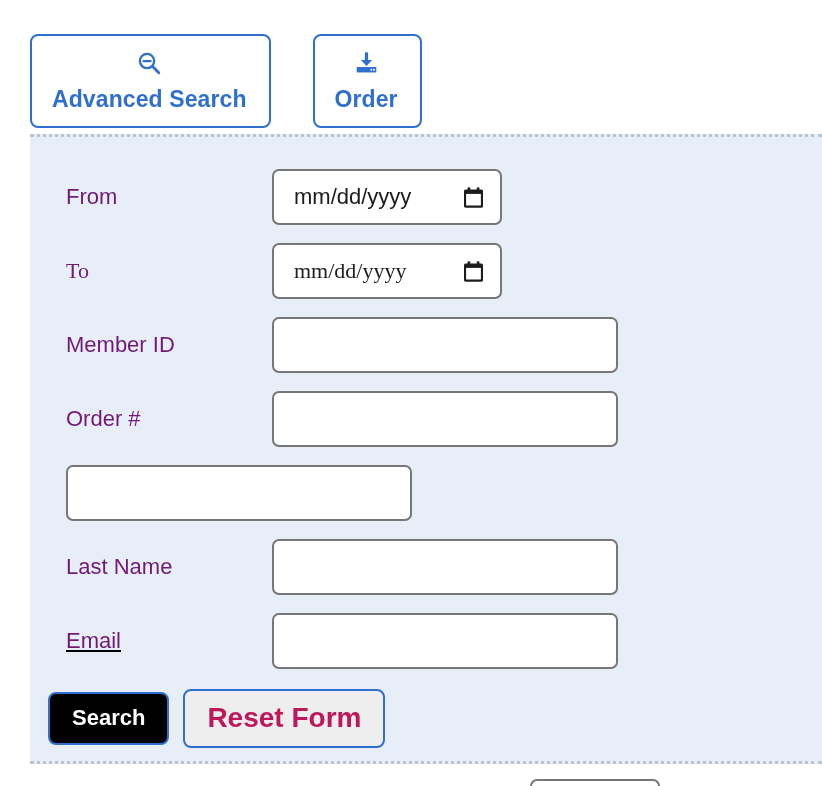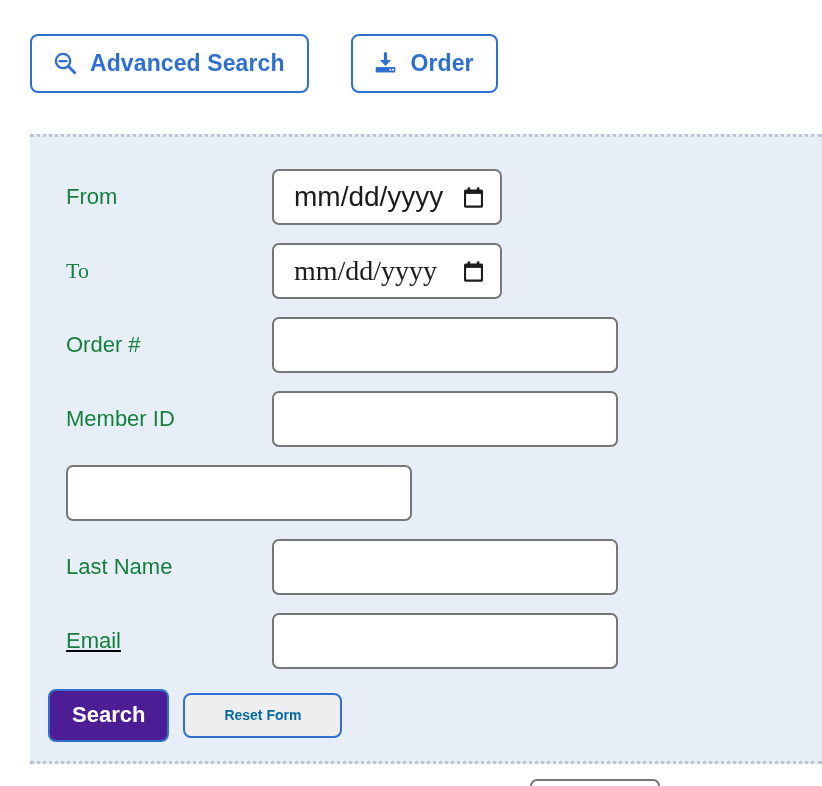--- a/index.html
+++ b/index.html
@@ -32,20 +32,21 @@
     border: 2px solid #2f6fd0;
     border-radius: 8px;
     color: #2f6fd0;
     font-size: 23px;
     font-weight: bold;
     padding: 14px 22px 15px 20px;
     box-sizing: border-box;
     cursor: pointer;
     line-height: 1;
     letter-spacing: .1px;
+    flex-direction: column;
   }
   .tool-btn .icon-wrap {
     display: inline-flex;
     align-items: center;
     justify-content: center;
     width: 26px;
     height: 26px;
     flex: none;
   }
   .tool-btn .label { white-space: nowrap; }
@@ -65,39 +66,39 @@
 
   .form-row {
     display: flex;
     align-items: center;
     padding-left: 36px;
   }
   .form-row .row-label {
     width: 206px;
     flex: none;
     font-size: 22px;
-    color: #15803d;
+    color: #701a75;
     line-height: 1;
   }
 
   .date-input {
     width: 230px;
     height: 56px;
     box-sizing: border-box;
     background: #ffffff;
     border: 2px solid #767676;
     border-radius: 7px;
     display: flex;
     align-items: center;
     justify-content: space-between;
     padding: 0 17px 0 20px;
     cursor: text;
   }
   .date-input .ph {
-    font-size: 28px;
+    font-size: 22px;
     color: #1c1c1c;
     line-height: 1;
     text-align: right;
   }
   .cal-icon { width: 19px; height: 21px; flex: none; }
 
   .text-input {
     width: 346px;
     height: 56px;
     box-sizing: border-box;
@@ -109,38 +110,38 @@
 
   
   .actions {
     display: flex;
     align-items: center;
     gap: 14px;
     padding-left: 18px;
     margin-top: 20px;
   }
   .btn-primary {
-    background: #4c1d95;
+    background: #000000;
     border: 2px solid #3070cf;
     border-radius: 8px;
     color: #ffffff;
     font-size: 22px;
     font-weight: bold;
     padding: 13px 22px 14px;
     line-height: 1;
     cursor: pointer;
   }
   .btn-secondary {
     background: #eeeeee;
     border: 2px solid #2f6fd0;
     border-radius: 8px;
-    color: #0369a1;
-    font-size: 14px;
+    color: #be185d;
+    font-size: 28px;
     font-weight: bold;
-    padding: 13px 39px 14px;
+    padding: 13px 22px 14px;
     line-height: 1;
     cursor: pointer;
   }
 
   
   .below-field {
     position: absolute;
     left: 530px;
     top: 779px;
     width: 130px;
@@ -208,26 +209,26 @@
           <rect x="1" y="3.5" width="17" height="16.2" rx="1" fill="none" stroke="#1c1c1c" stroke-width="2.2"></rect>
           <rect x="1" y="3.5" width="17" height="3.4" fill="#1c1c1c"></rect>
           <rect x="3.6" y="0.4" width="2.6" height="4.2" fill="#1c1c1c"></rect>
           <rect x="12.8" y="0.4" width="2.6" height="4.2" fill="#1c1c1c"></rect>
         </svg>
       </span>
     </div>
   </div>
 
   <div class="form-row" style="margin-top:18px;">
+    <div class="row-label">Member ID</div>
+    <input class="text-input" type="text" placeholder="" style="">
+  </div>
+
+  <div class="form-row" style="margin-top:18px;">
     <div class="row-label">Order #</div>
-    <input class="text-input" type="text" placeholder="" style="">
-  </div>
-
-  <div class="form-row" style="margin-top:18px;">
-    <div class="row-label">Member ID</div>
     <input class="text-input" type="text" placeholder="" style="">
   </div>
 
   <div class="form-row" style="margin-top:18px;">
     <input class="text-input" type="text" placeholder="" style="">
   </div>
 
   <div class="form-row" style="margin-top:18px;border-radius:8px;">
     <div class="row-label">Last Name</div>
     <input class="text-input" type="text" placeholder="" style="">

